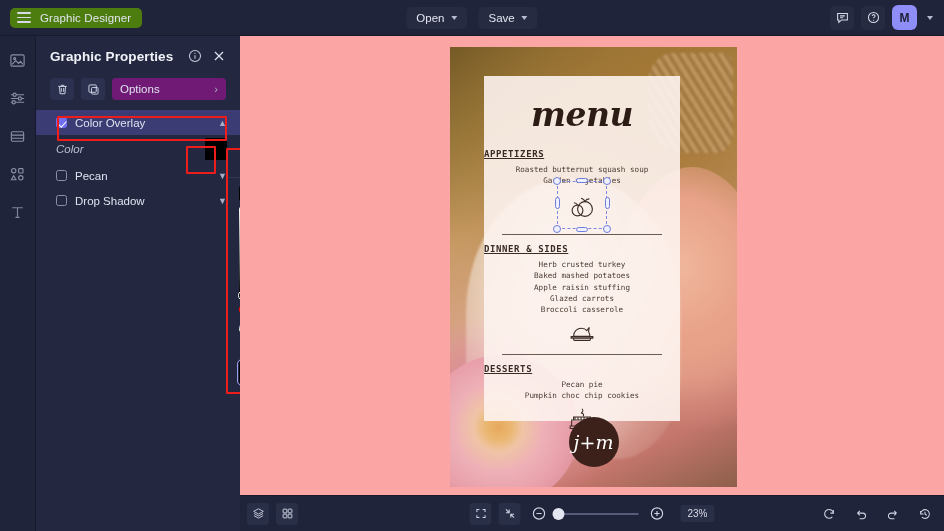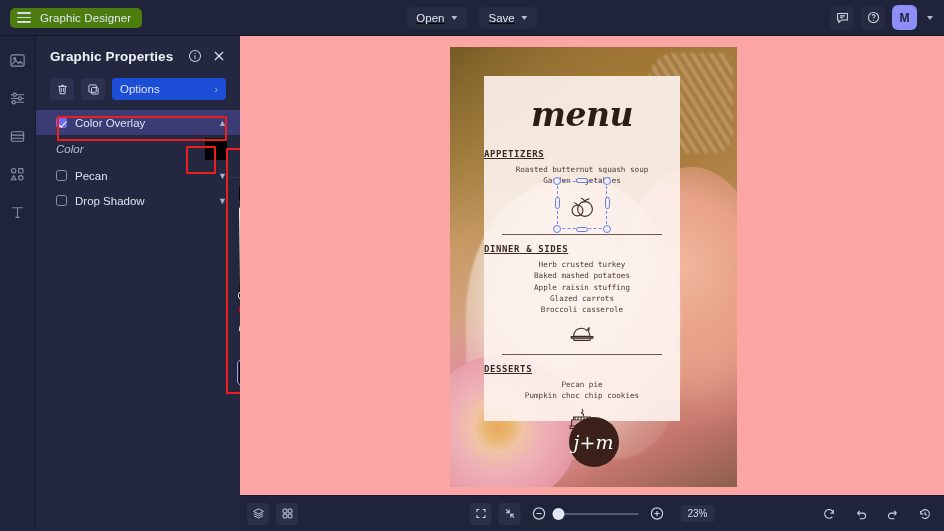--- a/index.html
+++ b/index.html
@@ -20,21 +20,21 @@
   }
   .tb-app {
     display: flex; align-items: center; gap: 9px;
     margin-left: 10px; padding: 4px 11px 4px 7px;
     border-radius: 5px; background: #4d7c0f;
   }
   .tb-app .hamburger { display: flex; flex-direction: column; gap: 3px; width: 14px; }
   .tb-app .hamburger i { display:block; height: 1.5px; background: #d6d9e6; border-radius: 1px; }
   .tb-app .name { font-size: 11.5px; color: #e3e6f0; letter-spacing: .1px; }
 
-  .tb-center { position:absolute; left:50%; transform: translateX(-50%); display: flex; gap: 11px; text-decoration: underline; }
+  .tb-center { position:absolute; left:50%; transform: translateX(-50%); display: flex; gap: 11px; }
   .tb-btn {
     display:flex; align-items:center; gap:7px;
     background: #262b42; border-radius: 5px;
     padding: 5px 10px; font-size: 11.5px; color: #e3e6f0;
     cursor: pointer;
   }
   .caret { width:0;height:0;border-left:3.5px solid transparent;border-right:3.5px solid transparent;border-top:4px solid #b6bbcd; }
 
   .tb-right { position:absolute; right: 8px; display: flex; align-items: center; gap: 7px; }
   .tb-icon {
@@ -67,21 +67,21 @@
   }
   .props-title { font-size: 13.5px; color: #f0f2f8; font-weight: bold; flex: 1; letter-spacing:.1px;}
   .props-head-ico { width:18px;height:18px;display:flex;align-items:center;justify-content:center;cursor:pointer;margin-left:6px;}
 
   .props-tools { display:flex; align-items:center; gap: 7px; padding: 2px 14px 10px 14px; }
   .tool-sq {
     width: 24px; height: 22px; border-radius: 4px; background: #2c3150;
     display:flex;align-items:center;justify-content:center;cursor:pointer;
   }
   .opt-btn {
-    flex:1; height:22px; border-radius:4px; background:#1d4ed8;
+    flex:1; height:22px; border-radius:4px; background:#701a75;
     display:flex;align-items:center; padding: 0 8px;
     font-size: 11.5px; color:#dfe2ee; cursor:pointer;
   }
   .opt-btn .chev { margin-left:auto; color:#a9aec4; font-size: 11px; }
 
   .row {
     height: 25px; display:flex; align-items:center; padding: 0 13px 0 20px;
     font-size: 11.5px; color: #dfe2ee; cursor: pointer;
   }
   .row.section { background: #3a3c73; }

